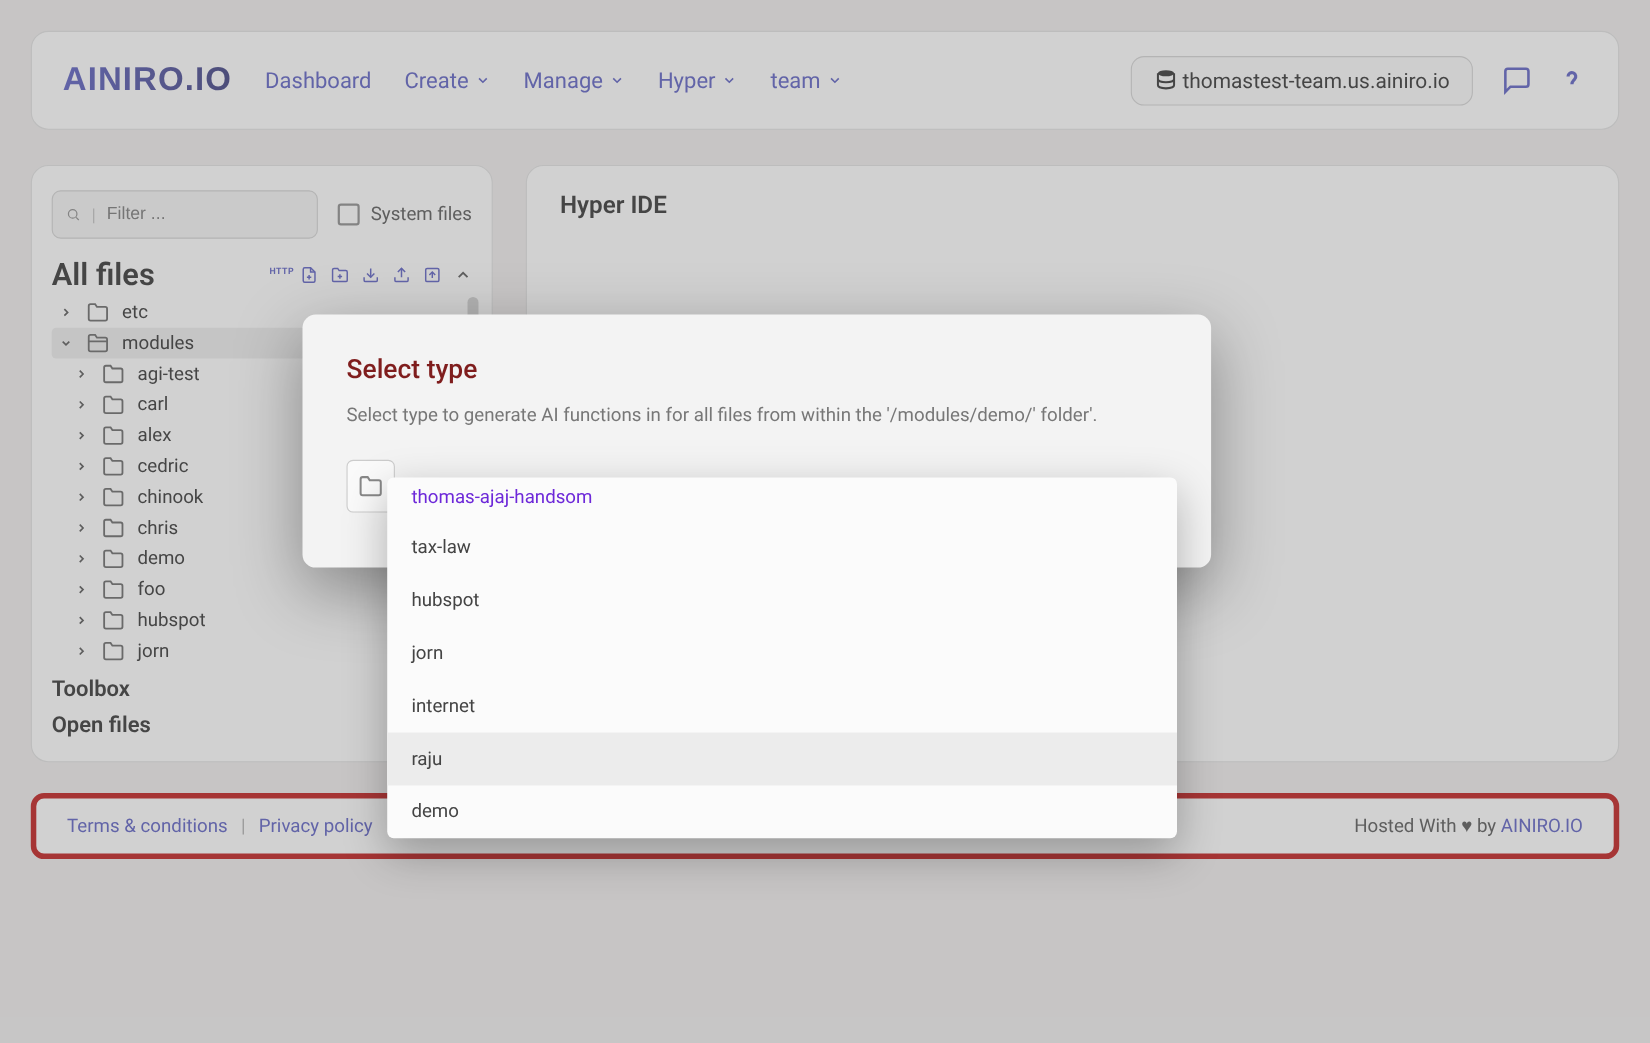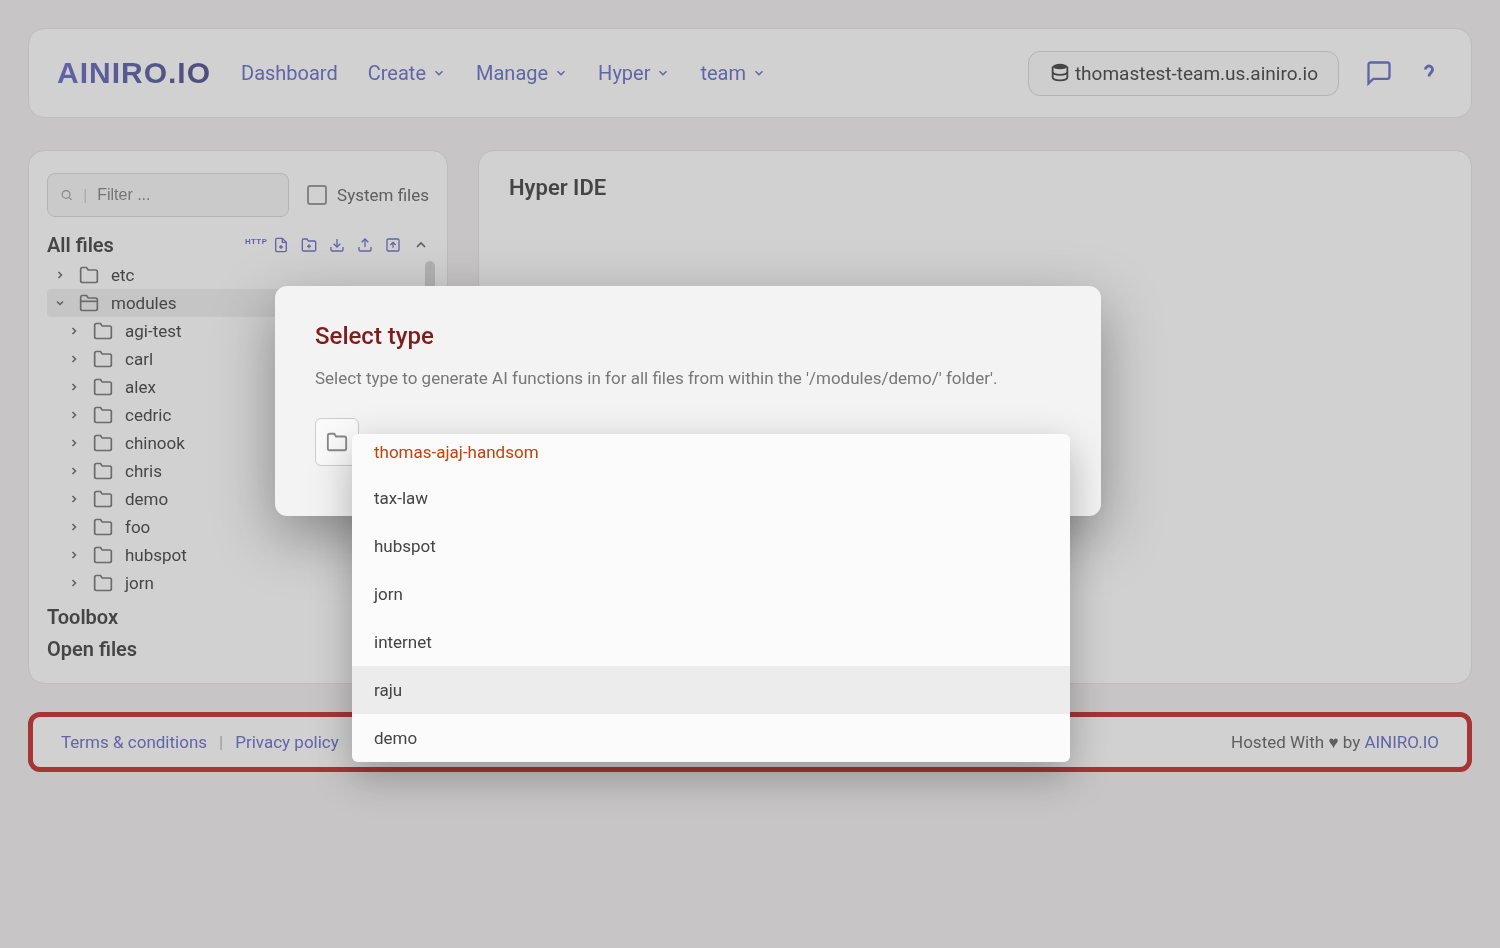--- a/index.html
+++ b/index.html
@@ -103,21 +103,21 @@
   .sys-check .cb {
     width:20px; height:20px; border:2px solid #888; border-radius:3px;
   }
   .allfiles-row {
     display:flex;
     align-items:center;
     justify-content:space-between;
     margin-top:6px;
     margin-bottom:4px;
   }
-  .allfiles-row h3 { font-size:20px; font-weight:600; }
+  .allfiles-row h3 { font-size:28px; font-weight:600; }
   .mini-icons { display:flex; gap:12px; align-items:center; }
   .mini-icons svg, .mini-icons span.httpico { width:16px; height:16px; }
   .httpico { font-size:8px; font-weight:bold; color:#5a5dbb; letter-spacing:0.4px; }
   .tree { font-size:17px; margin-top:4px; position:relative;}
   .tree-scroll {
     position:absolute;
     right:-6px;
     top:0;
     width:10px;
     height:48px;
@@ -200,21 +200,21 @@
     box-shadow:0 14px 40px rgba(0,0,0,.28);
     padding:0;
     overflow:hidden;
   }
   .dd-item {
     padding:14px 22px;
     font-size:17px;
     color:#444;
     cursor:pointer;
   }
-  .dd-item.partial { color:#c2410c; padding-top:8px; padding-bottom:12px;}
+  .dd-item.partial { color:#6d28d9; padding-top:8px; padding-bottom:12px;}
   .dd-item.hover { background:#ececec; }
 </style>
 </head>
 <body>
 
 <div class="header">
   <div class="logo">AINIRO.IO</div>
   <div class="nav">
     <div class="nav-item">
         <span>Dashboard</span>

